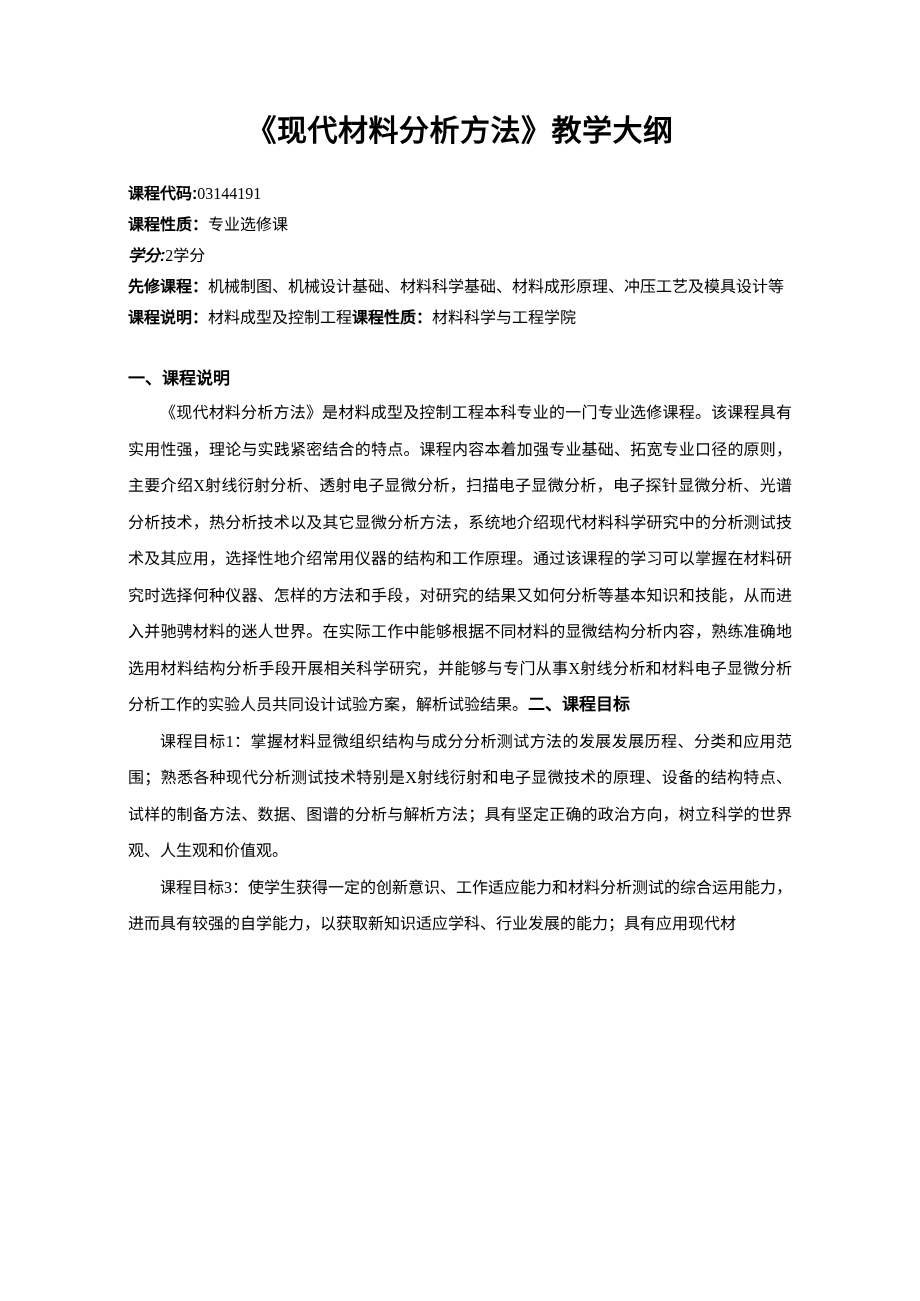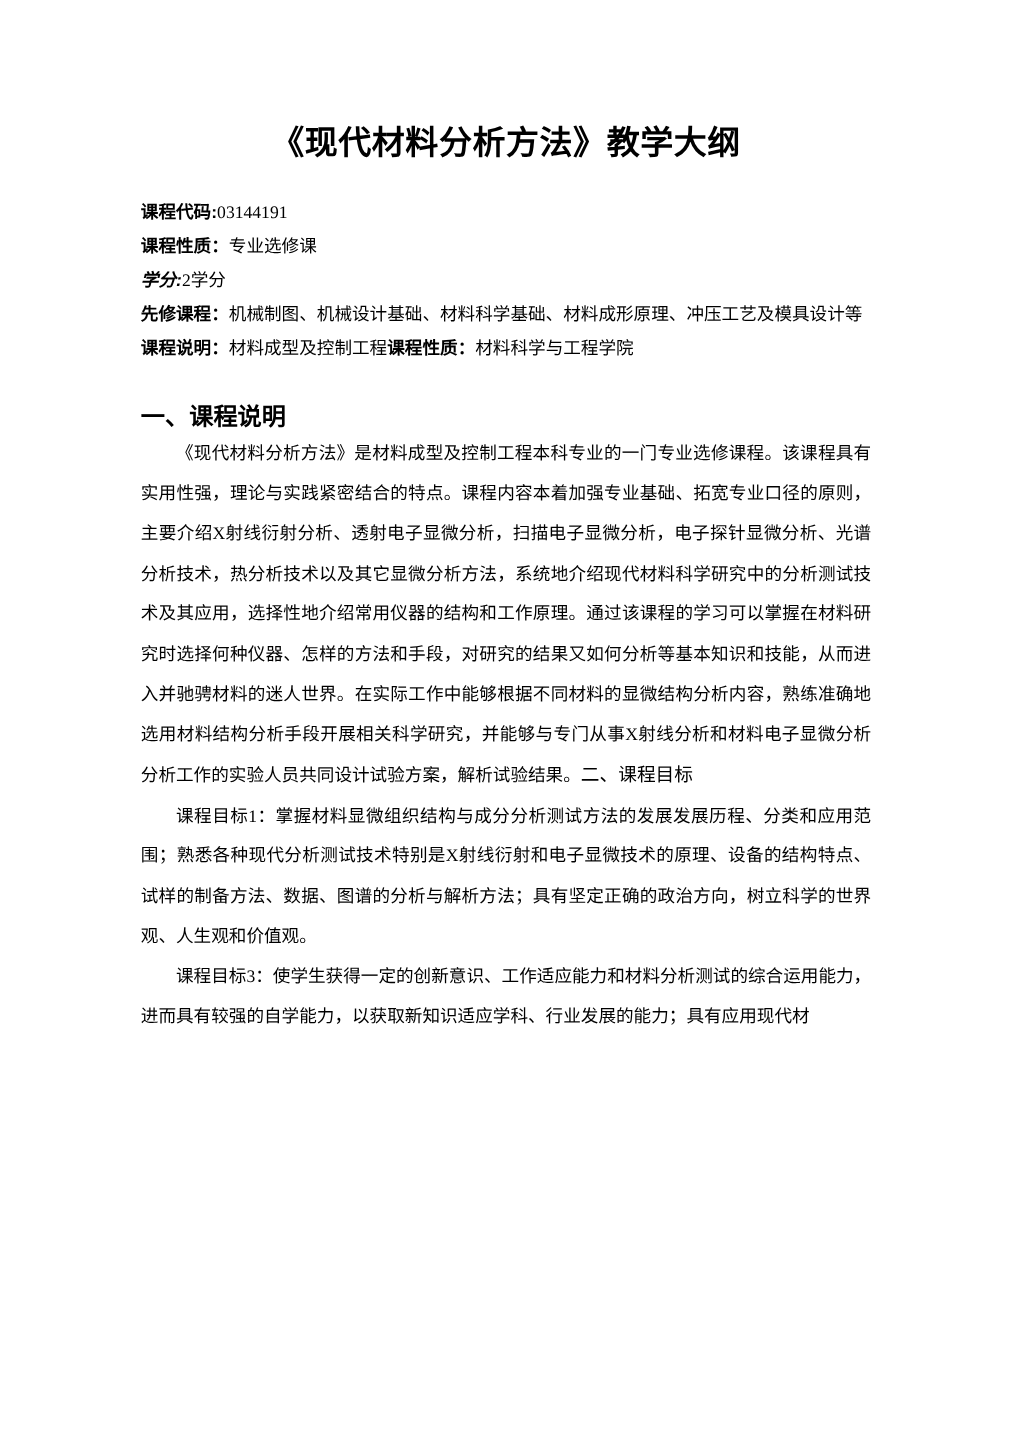--- a/index.html
+++ b/index.html
@@ -70,29 +70,29 @@
   }
   .meta-value.bold-sans {
     font-family: "Liberation Sans", "DejaVu Sans", sans-serif;
     font-weight: 700;
   }
 
   
   .section-heading {
     font-family: "Liberation Sans", "DejaVu Sans", sans-serif;
     font-weight: 700;
-    font-size: 22px;
+    font-size: 17px;
     line-height: 32px;
     margin-top: 30px;
     margin-bottom: 0;
   }
 
   .inline-heading {
     font-family: "Liberation Sans", "DejaVu Sans", sans-serif;
-    font-weight: 400;
+    font-weight: 700;
     font-size: 17px;
   }
 
   
   .body-para {
     font-family: "Liberation Serif", "DejaVu Serif", serif;
     font-size: 16px;
     line-height: 36.5px;
     text-align: justify;
     text-justify: inter-ideograph;

